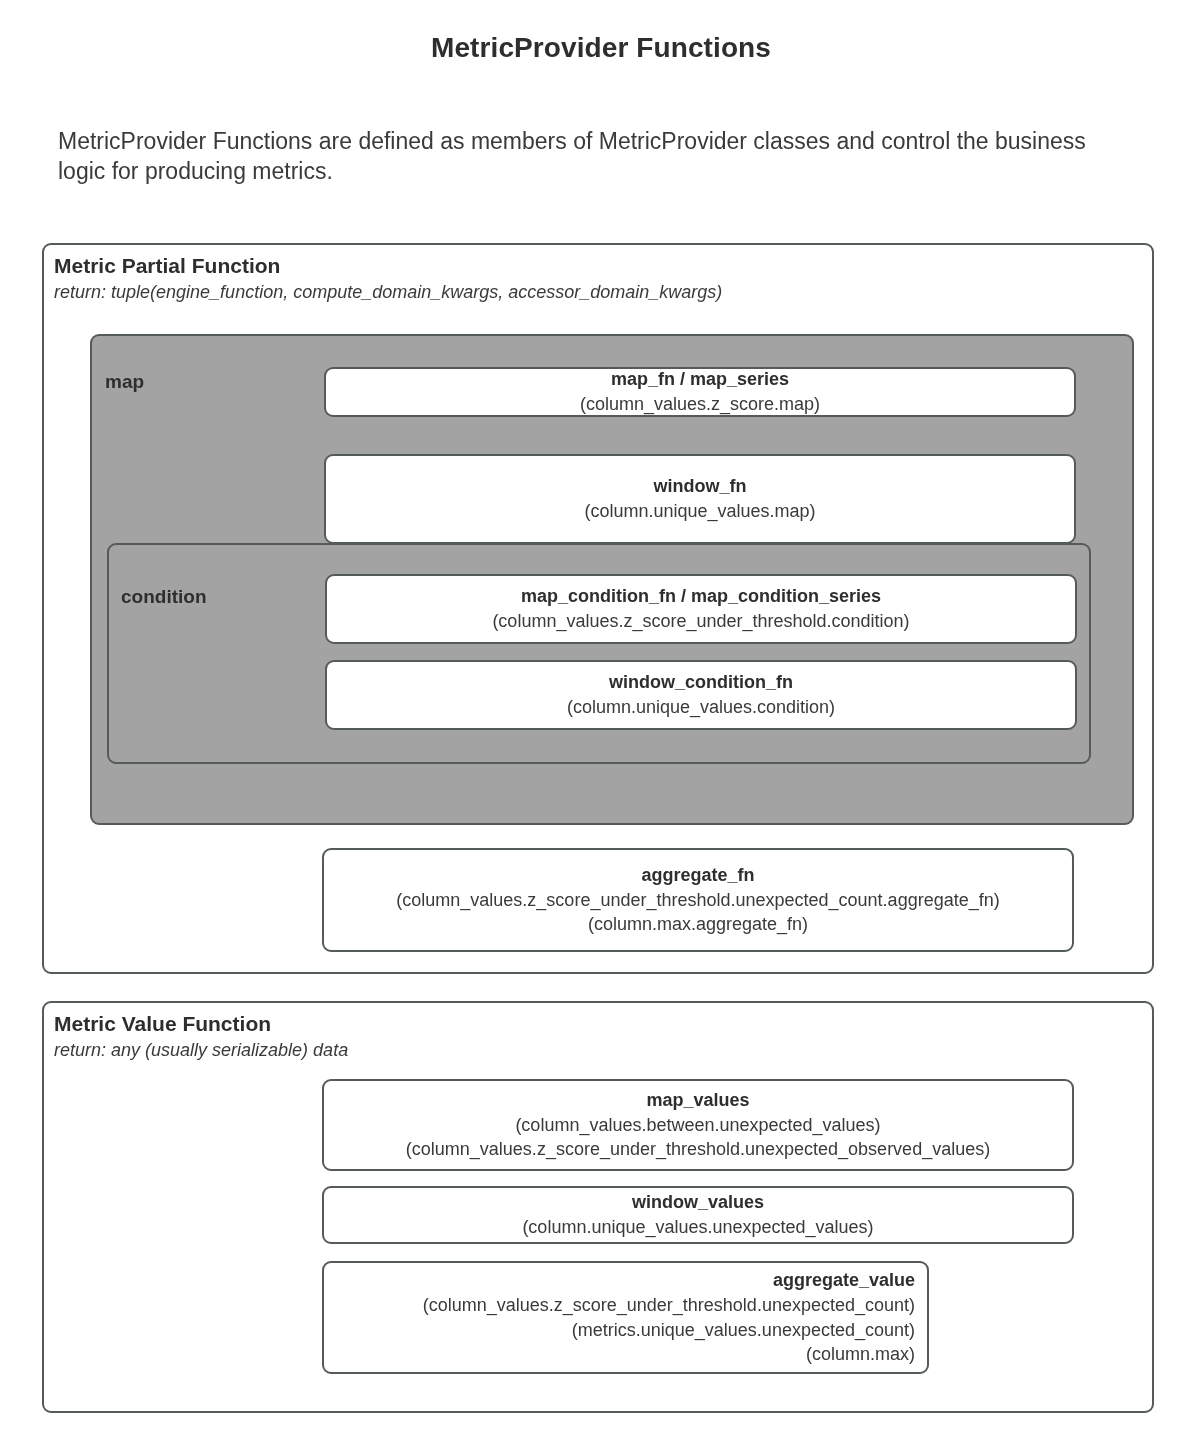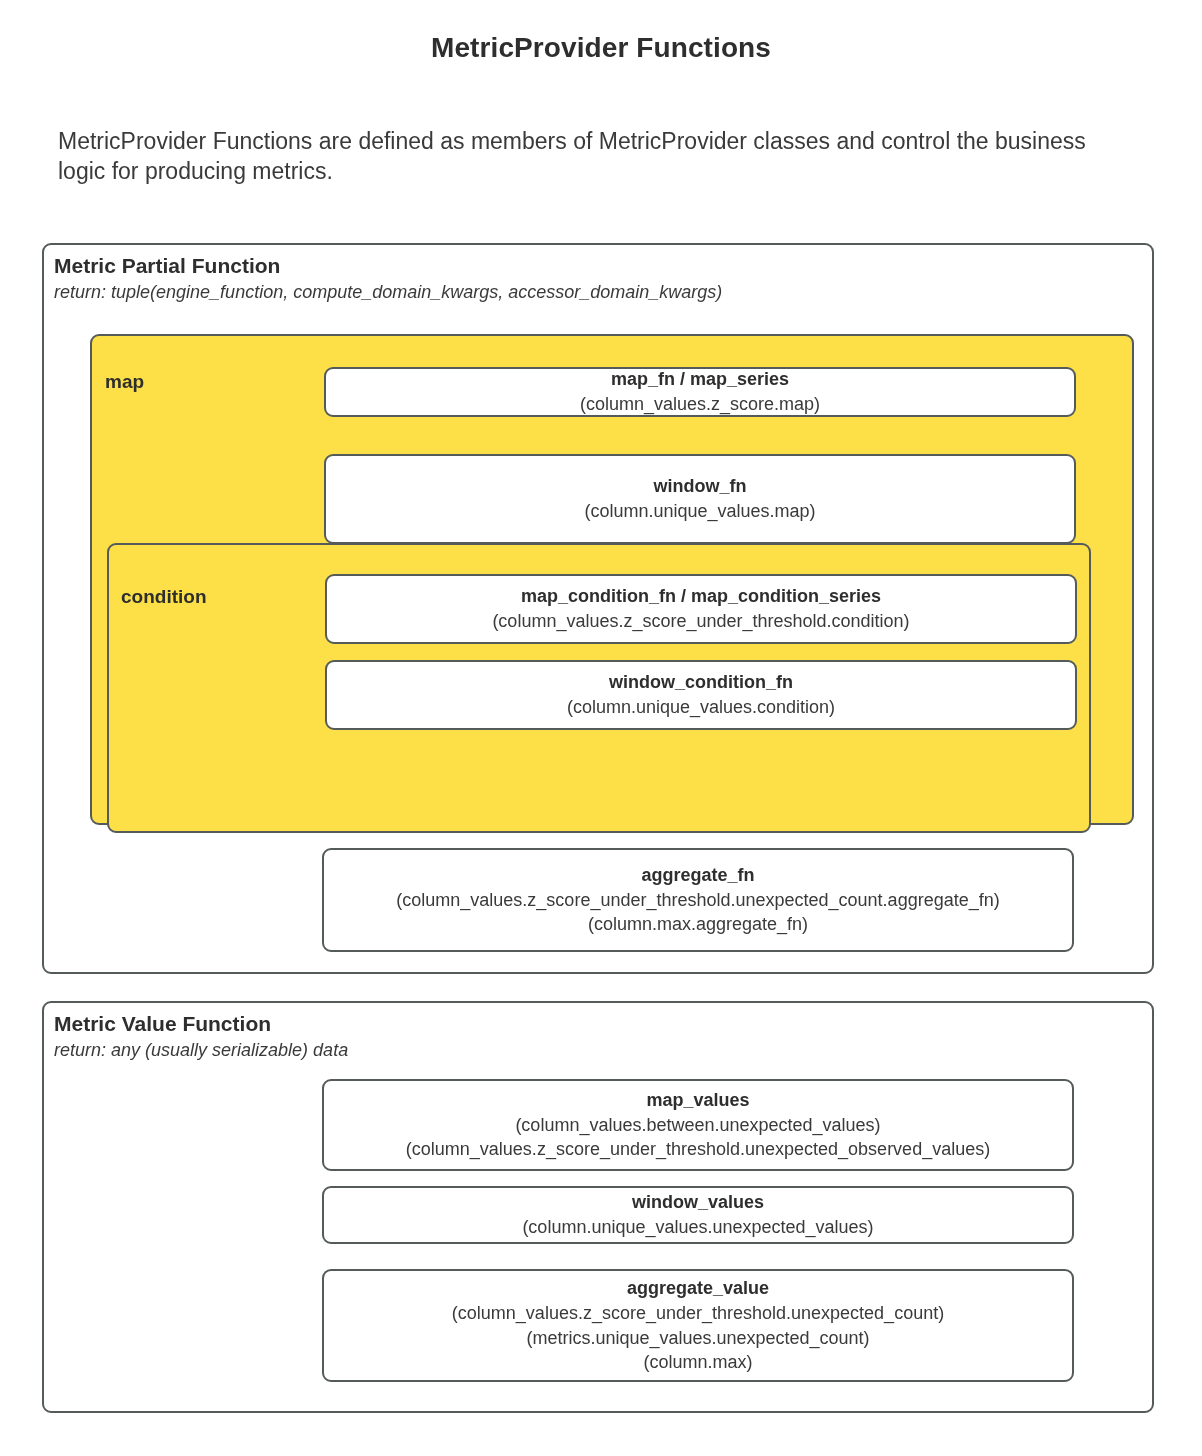--- a/index.html
+++ b/index.html
@@ -66,33 +66,33 @@
     font-size: 18px;
     font-style: italic;
     color: #3a3a3a;
     line-height: 1.3;
     margin-top: 2px;
   }
 
   
   .group {
     position: absolute;
-    background: #fde047;
+    background: #a3a3a3;
   }
   #group-map {
     left: 46px;      
     top:  89px;      
     width: 1044px;   
     height: 491px;   
   }
   #group-condition {
     left: 15px;      
     top:  207px;     
     width: 984px;    
-    height: 290px;   
+    height: 221px;   
   }
 
   .group-label {
     position: absolute;
     font-size: 19px;
     font-weight: bold;
     color: #2e2e2e;
     white-space: nowrap;
   }
   #group-map > .group-label       { left: 13px; top: 35px; }
@@ -127,21 +127,21 @@
   #fn-window-fn   { left: 232px; top: 118px; width: 752px; height: 90px; }
   
   #fn-map-cond    { left: 216px; top: 29px;  width: 752px; height: 70px; }
   #fn-window-cond { left: 216px; top: 115px; width: 752px; height: 70px; }
   
   #fn-aggregate-fn { left: 278px; top: 603px; width: 752px; height: 104px; }
 
   
   #fn-map-values       { left: 278px; top: 76px;  width: 752px; height: 92px; }
   #fn-window-values    { left: 278px; top: 183px; width: 752px; height: 58px; }
-  #fn-aggregate-value  { left: 278px; top: 266px; width: 752px; height: 113px; }
+  #fn-aggregate-value  { left: 278px; top: 258px; width: 607px; height: 113px; align-items: flex-end; }
 </style>
 </head>
 <body>
 
 <h1 class="page-title">MetricProvider Functions</h1>
 
 <p class="intro">MetricProvider Functions are defined as members of MetricProvider classes and control the business logic for producing metrics.</p>
 
 <div class="section card" id="section-partial">
 

